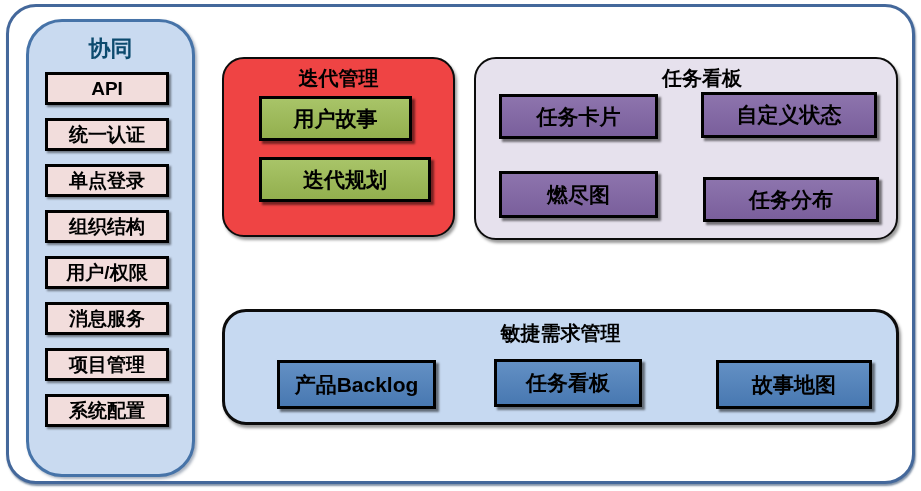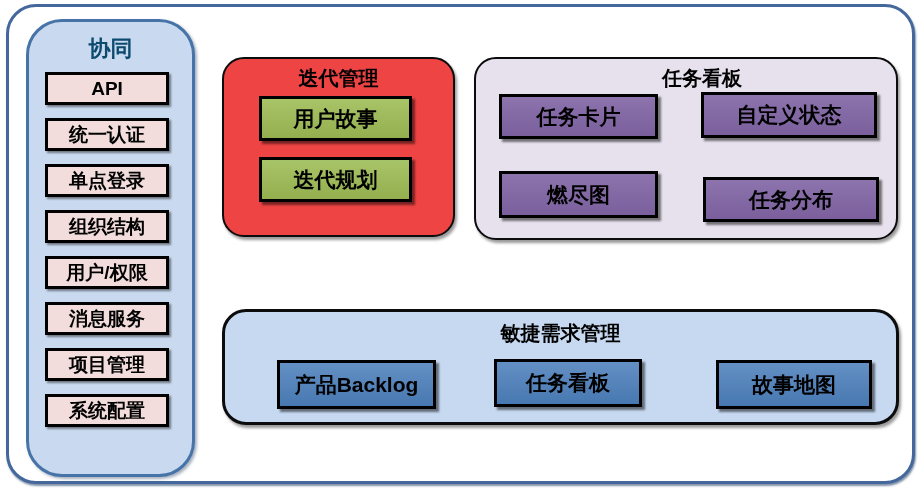--- a/index.html
+++ b/index.html
@@ -60,21 +60,21 @@
   .group .pill {
     font-size: 21px;
     box-shadow: 3px 3px 2px rgba(0,0,0,0.5);
   }
   .pill-green  { background: linear-gradient(180deg, #a8c468, #93af4e); }
   .pill-purple { background: linear-gradient(180deg, #8d74ad, #7a5f9c); }
   .pill-blue   { background: linear-gradient(180deg, #6390c4, #4878b1); }
 
   
   .it0 { left: 35px; top: 37px;  width: 153px; height: 45px; }
-  .it1 { left: 35px; top: 98px;  width: 153px; height: 45px; }
+  .it1 { left: 35px; top: 98px;  width: 172px; height: 45px; }
 
   
   .kb0 { left: 23px;  top: 35px;  width: 159px; height: 45px; }
   .kb1 { left: 225px; top: 33px;  width: 176px; height: 46px; }
   .kb2 { left: 23px;  top: 112px; width: 159px; height: 47px; }
   .kb3 { left: 227px; top: 118px; width: 176px; height: 45px; }
 
   
   .ag0 { left: 52px;  top: 48px; width: 159px; height: 49px; }
   .ag1 { left: 269px; top: 47px; width: 148px; height: 48px; }

